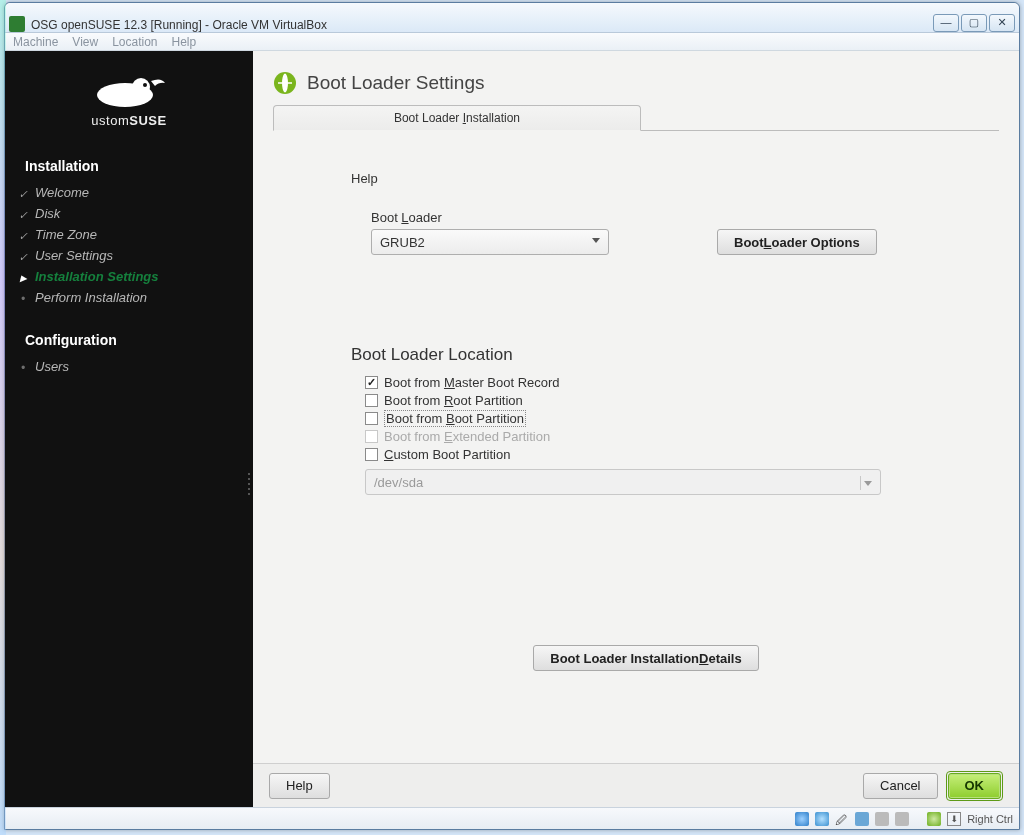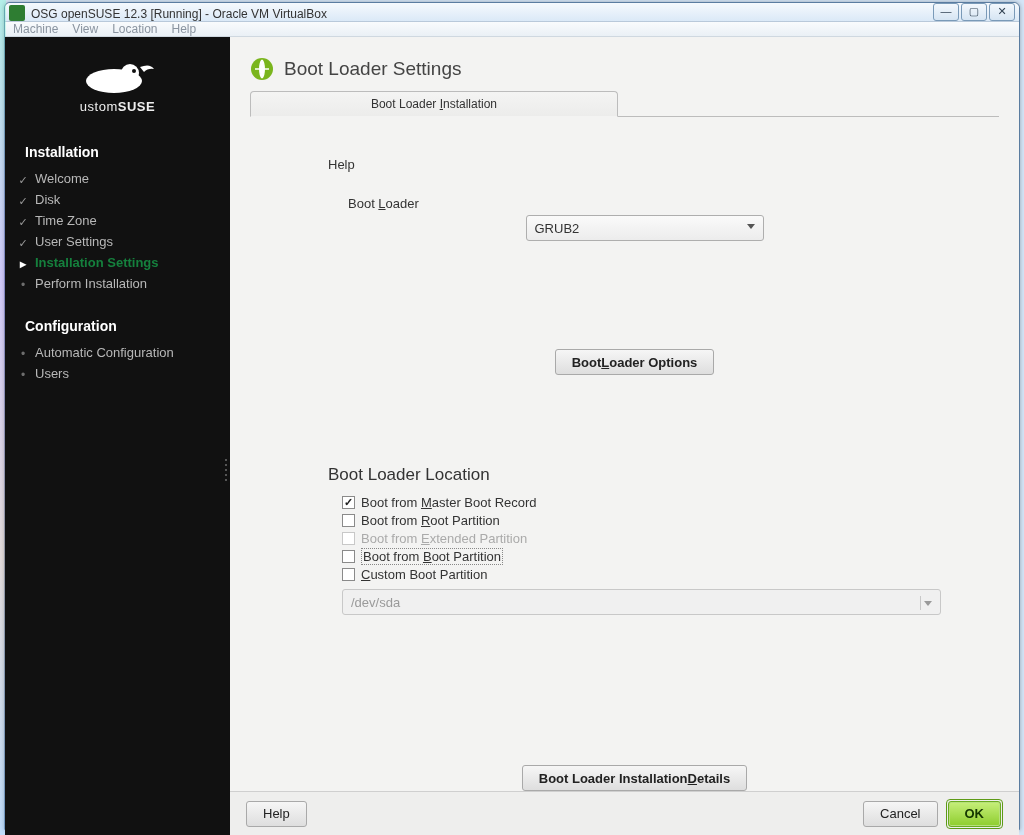--- a/index.html
+++ b/index.html
@@ -18,21 +18,21 @@
 
 
 .app { flex: 1; display: flex; background: #fff; }
 .sidebar { width: 248px; background: #111; color: #fff; display: flex; flex-direction: column; padding: 14px 0 0 0; position: relative; }
 .logo-area { text-align: center; margin-bottom: 26px; }
 .logo-area svg { display: block; margin: 0 auto 4px; }
 .logo-text { font-size: 13px; letter-spacing: .5px; color: #eee; }
 .logo-text b { font-weight: 600; }
 .sb-heading { font-size: 14px; font-weight: 700; color: #fff; padding: 4px 20px 8px; }
 .sb-list { list-style: none; padding: 0 0 20px 0; }
-.sb-item { display: flex; align-items: center; gap: 8px; padding: 3px 12px 3px 30px; font-size: 13px; color: #b8b8b8; position: relative; }
+.sb-item { display: flex; align-items: center; gap: 8px; padding: 3px 12px 3px 30px; font-size: 13px; color: #b8b8b8; position: relative; font-style: italic; }
 .sb-item .mk { position: absolute; left: 12px; top: 6px; width: 12px; height: 12px; display: flex; align-items: center; justify-content: center; }
 .sb-item.done .mk::before { content: "✓"; font-size: 11px; color: #9b9b9b; }
 .sb-item.bullet .mk::before { content: "•"; font-size: 12px; color: #6e6e6e; }
 .sb-item.active { color: #15803d; font-weight: 600; }
 .sb-item.active .mk::before { content: "▸"; font-size: 12px; color: #fff; }
 .drag-dots { position: absolute; right: 0; top: 420px; width: 8px; height: 26px; display: flex; flex-direction: column; justify-content: space-around; align-items: center; }
 .drag-dots i { width: 2px; height: 2px; background: #555; }
 
 
 .main { flex: 1; background: #f3f3f2; display: flex; flex-direction: column; }
@@ -47,37 +47,37 @@
 .tabstrip { position: relative; height: 26px; margin: 0 2px; }
 .tabstrip .baseline { position: absolute; left: 0; right: 0; bottom: 0; height: 1px; background: #bcbcbc; }
 .tab { position: absolute; left: 0; top: 0; height: 26px; width: 368px; border: 1px solid #bcbcbc; border-bottom: 1px solid #f3f3f2; background: linear-gradient(#f4f4f3,#ececeb); border-radius: 4px 4px 0 0; font-size: 12px; color: #333; display: flex; align-items: center; justify-content: center; }
 .tab .u { text-decoration: underline; }
 
 .content { padding: 40px 60px 0 80px; font-size: 13px; color: #333; }
 .group-label { font-size: 13px; color: #333; margin-bottom: 24px; }
 .field-label { font-size: 13px; margin-left: 20px; margin-bottom: 4px; }
 .field-label .u, .btn .u, .chk-label .u { text-decoration: underline; }
 
-.row-flex { display: flex; align-items: center; gap: 108px; flex-direction: column; }
+.row-flex { display: flex; align-items: center; gap: 108px; }
 .select { width: 238px; height: 26px; border: 1px solid #aeaeae; background: linear-gradient(#fafafa,#ececec); border-radius: 3px; display: flex; align-items: center; padding: 0 8px; font-size: 13px; position: relative; margin-left: 20px; }
 .select .caret { position: absolute; right: 8px; top: 8px; width: 0; height: 0; border-left: 4px solid transparent; border-right: 4px solid transparent; border-top: 5px solid #555; }
 .btn { height: 26px; padding: 0 16px; border: 1px solid #a9a9a9; background: linear-gradient(#f6f6f6,#dedede); border-radius: 3px; font-size: 13px; color: #222; display: inline-flex; align-items: center; justify-content: center; cursor: default; }
 .btn.bold { font-weight: 600; }
 .btn.ok { background: linear-gradient(#c6ef7a,#8ecd2e); border: 1px solid #6aab20; color: #153700; font-weight: 700; box-shadow: 0 0 0 1px #b7e07a inset; }
 
 .section-gap { height: 90px; }
 .loc-label { font-size: 17px; margin-bottom: 8px; }
 .checks { margin-left: 14px; }
 .chk-row { display: flex; align-items: center; gap: 6px; height: 18px; font-size: 13px; }
 .chk { width: 13px; height: 13px; border: 1px solid #8a8a8a; background: #fff; display: inline-flex; align-items: center; justify-content: center; font-size: 11px; color: #222; }
 .chk.checked::before { content: "✓"; font-weight: 700; }
 .chk.disabled { border-color: #c8c8c8; }
 .chk-label.disabled { color: #aaa; }
 .chk-label.focused { border: 1px dotted #888; padding: 0 1px; }
-.custom-select { width: 599px; height: 26px; border: 1px solid #c8c8c8; background: #f0f0f0; border-radius: 3px; display: flex; align-items: center; padding: 0 8px; font-size: 13px; color: #9a9a9a; position: relative; margin: 6px 0 0 14px; }
+.custom-select { width: 516px; height: 26px; border: 1px solid #c8c8c8; background: #f0f0f0; border-radius: 3px; display: flex; align-items: center; padding: 0 8px; font-size: 13px; color: #9a9a9a; position: relative; margin: 6px 0 0 14px; }
 .custom-select .caret2 { position: absolute; right: 6px; top: 6px; width: 14px; height: 14px; border-left: 1px solid #c8c8c8; display: flex; align-items: center; justify-content: center; }
 .custom-select .caret2::before { content: ""; width: 0; height: 0; border-left: 4px solid transparent; border-right: 4px solid transparent; border-top: 5px solid #9a9a9a; }
 
 .details-wrap { text-align: center; margin-top: 150px; }
 
 
 .bottombar { height: 44px; border-top: 1px solid #cfcfcf; background: #eeeeed; display: flex; align-items: center; padding: 0 16px; gap: 8px; }
 .bottombar .spacer { flex: 1; }
 .ok-frame { display:inline-flex; border:1px solid #5e9a17; border-radius:4px; padding:1px; }
 
@@ -156,24 +156,20 @@
         <li class="sb-item bullet">
             <span class="mk"></span>
             <span>Perform Installation</span>
           </li>
       </ul>
 
       <div class="sb-heading">Configuration</div>
       <ul class="sb-list">
         <li class="sb-item bullet">
             <span class="mk"></span>
-            <span>Automatic Configuration</span>
-          </li>
-        <li class="sb-item bullet">
-            <span class="mk"></span>
             <span>Users</span>
           </li>
       </ul>
 
       <div class="drag-dots">
           <i></i>
           <i></i>
           <i></i>
           <i></i>
           <i></i>
@@ -225,26 +221,26 @@
           <div class="checks">
             <div class="chk-row">
               <span class="chk checked"></span>
               <span class="chk-label"><span>Boot from </span><span class="u">M</span><span>aster Boot Record</span></span>
             </div>
             <div class="chk-row">
               <span class="chk"></span>
               <span class="chk-label"><span>Boot from </span><span class="u">R</span><span>oot Partition</span></span>
             </div>
             <div class="chk-row">
+              <span class="chk"></span>
+              <span class="chk-label focused"><span>Boot from </span><span class="u">B</span><span>oot Partition</span></span>
+            </div>
+            <div class="chk-row">
               <span class="chk disabled"></span>
               <span class="chk-label disabled"><span>Boot from </span><span class="u">E</span><span>xtended Partition</span></span>
-            </div>
-            <div class="chk-row">
-              <span class="chk"></span>
-              <span class="chk-label focused"><span>Boot from </span><span class="u">B</span><span>oot Partition</span></span>
             </div>
             <div class="chk-row">
               <span class="chk"></span>
               <span class="chk-label"><span></span><span class="u">C</span><span>ustom Boot Partition</span></span>
             </div>
           </div>
 
           <div class="custom-select">
             <span>/dev/sda</span>
             <span class="caret2"></span>

